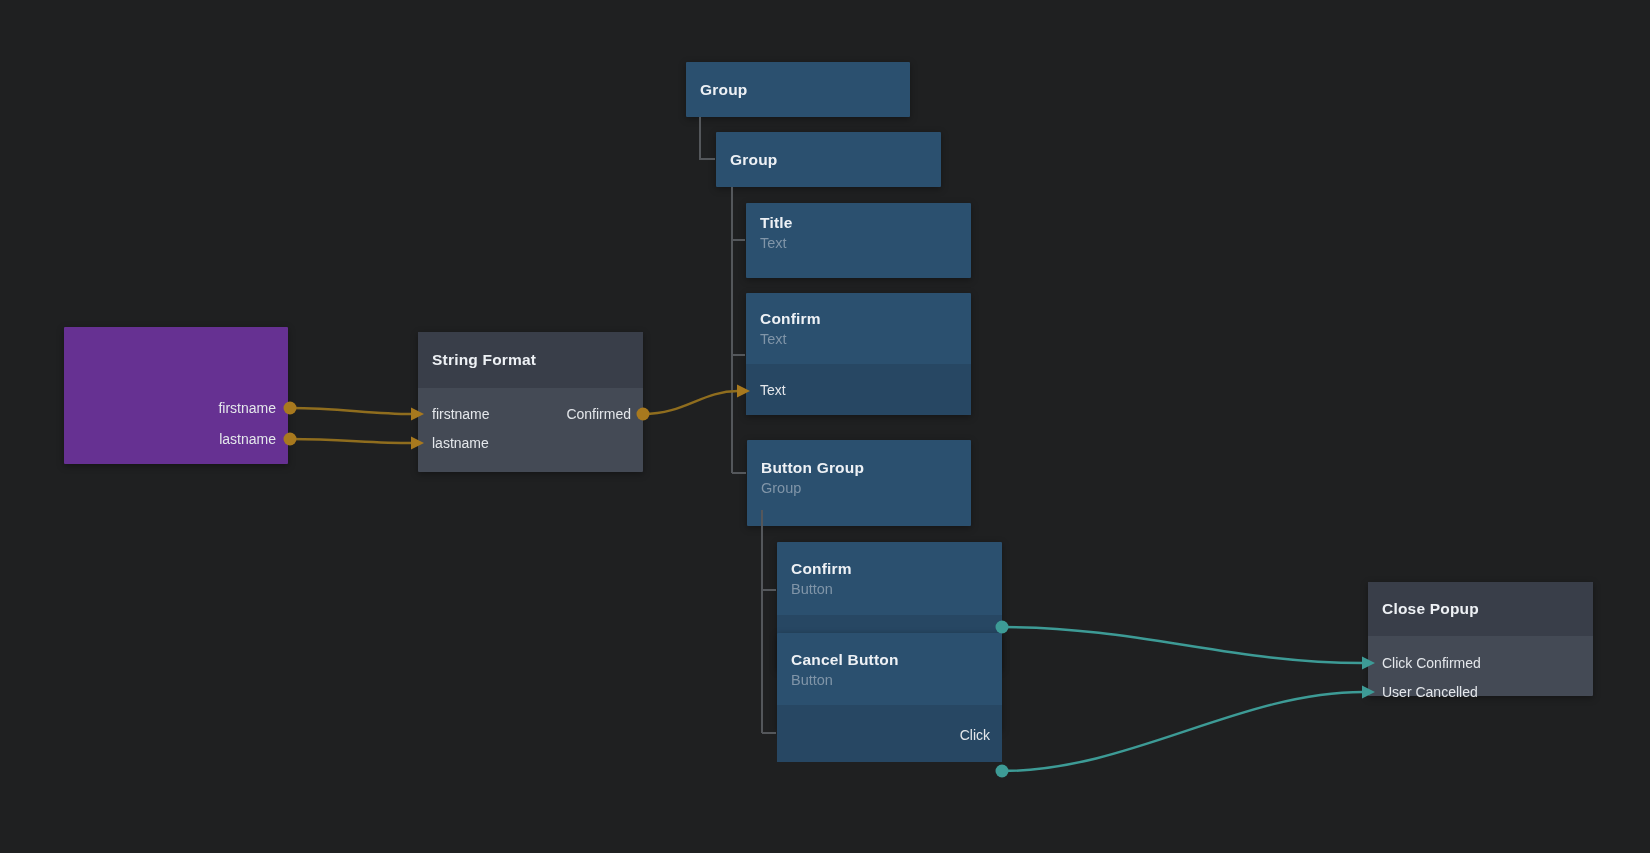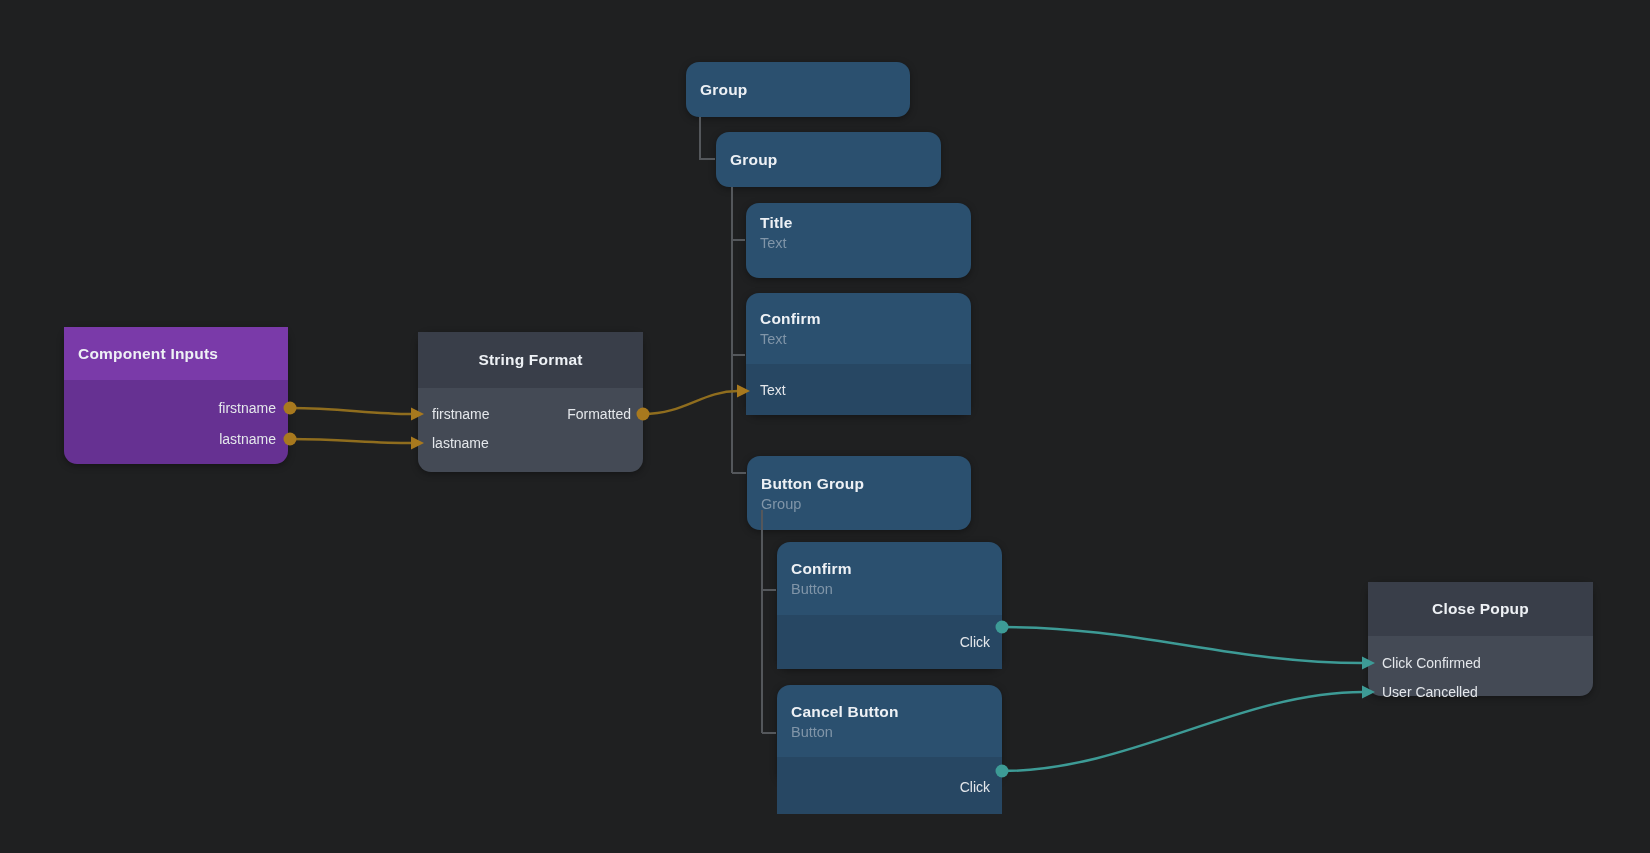--- a/index.html
+++ b/index.html
@@ -6,30 +6,30 @@
   body{
     width:1650px;height:853px;
     background:#1f2021;
     font-family:"Liberation Sans", sans-serif;
     overflow:hidden;
   }
   .canvas{position:relative;width:1650px;height:853px;background:#1f2021;}
   .node{
     position:absolute;
     box-shadow:0 2px 7px rgba(0,0,0,.35);
-    border-radius:13px;
+    border-radius:1px;
   }
   .node.blue{background:#2b506f;}
   .node.gray{background:#444a55;}
   .node.purple{background:#663192;}
   .head{
     display:flex;flex-direction:column;justify-content:center;
     padding:0 14px;box-sizing:border-box;
   }
-  .node.gray .head{background:#393e49;align-items:center;}
+  .node.gray .head{background:#393e49;}
   .node.purple .head{background:#7a3aa9;}
   .title{
     font-size:15.5px;font-weight:700;color:#eef1f5;letter-spacing:.2px;
     white-space:nowrap;
   }
   .sub{font-size:14.5px;color:#8095a8;margin-top:3px;white-space:nowrap;}
   .port-strip{position:absolute;left:0;right:0;background:#274763;}
   .port{
     position:absolute;height:28px;line-height:28px;
     font-size:14px;color:#e4e7eb;white-space:nowrap;
@@ -37,34 +37,31 @@
   .port.in{left:14px;}
   .port.out{right:12px;text-align:right;}
   svg.wires{position:absolute;left:0;top:0;pointer-events:none;z-index:5;}
 </style>
 </head>
 <body>
 
 <div class="canvas">
 
   <div class="node purple" style="left:64px;top:327px;width:224px;height:137px">
-    <div class="head" style="height:53px">
-      <div class="title">Component Inputs</div>
-    </div>
     <div class="port out" style="top:67px">firstname</div>
     <div class="port out" style="top:98px">lastname</div>
   </div>
 
   <div class="node gray" style="left:418px;top:332px;width:225px;height:140px">
     <div class="head" style="height:56px">
       <div class="title">String Format</div>
     </div>
     <div class="port in" style="top:68px">firstname</div>
     <div class="port in" style="top:97px">lastname</div>
-    <div class="port out" style="top:68px">Formatted</div>
+    <div class="port out" style="top:68px">Confirmed</div>
   </div>
 
   <div class="node blue" style="left:686px;top:62px;width:224px;height:55px">
     <div class="head" style="height:55px">
       <div class="title">Group</div>
     </div>
   </div>
 
   <div class="node blue" style="left:716px;top:132px;width:225px;height:55px">
     <div class="head" style="height:55px">
@@ -81,37 +78,37 @@
 
   <div class="node blue" style="left:746px;top:293px;width:225px;height:122px">
     <div class="head" style="height:71px">
       <div class="title">Confirm</div>
       <div class="sub">Text</div>
     </div>
     <div class="port-strip" style="top:71px;height:51px"></div>
     <div class="port in" style="top:83px">Text</div>
   </div>
 
-  <div class="node blue" style="left:747px;top:456px;width:224px;height:74px">
+  <div class="node blue" style="left:747px;top:440px;width:224px;height:86px">
     <div class="head" style="height:74px">
       <div class="title">Button Group</div>
       <div class="sub">Group</div>
     </div>
   </div>
 
   <div class="node blue" style="left:777px;top:542px;width:225px;height:127px">
     <div class="head" style="height:73px">
       <div class="title">Confirm</div>
       <div class="sub">Button</div>
     </div>
     <div class="port-strip" style="top:73px;height:54px"></div>
     <div class="port out" style="top:86px">Click</div>
   </div>
 
-  <div class="node blue" style="left:777px;top:685px;width:225px;height:97px">
+  <div class="node blue" style="left:777px;top:633px;width:225px;height:97px">
     <div class="head" style="height:72px">
       <div class="title">Cancel Button</div>
       <div class="sub">Button</div>
     </div>
     <div class="port-strip" style="top:72px;height:57px"></div>
     <div class="port out" style="top:88px">Click</div>
   </div>
 
   <div class="node gray" style="left:1368px;top:582px;width:225px;height:114px">
     <div class="head" style="height:54px">

